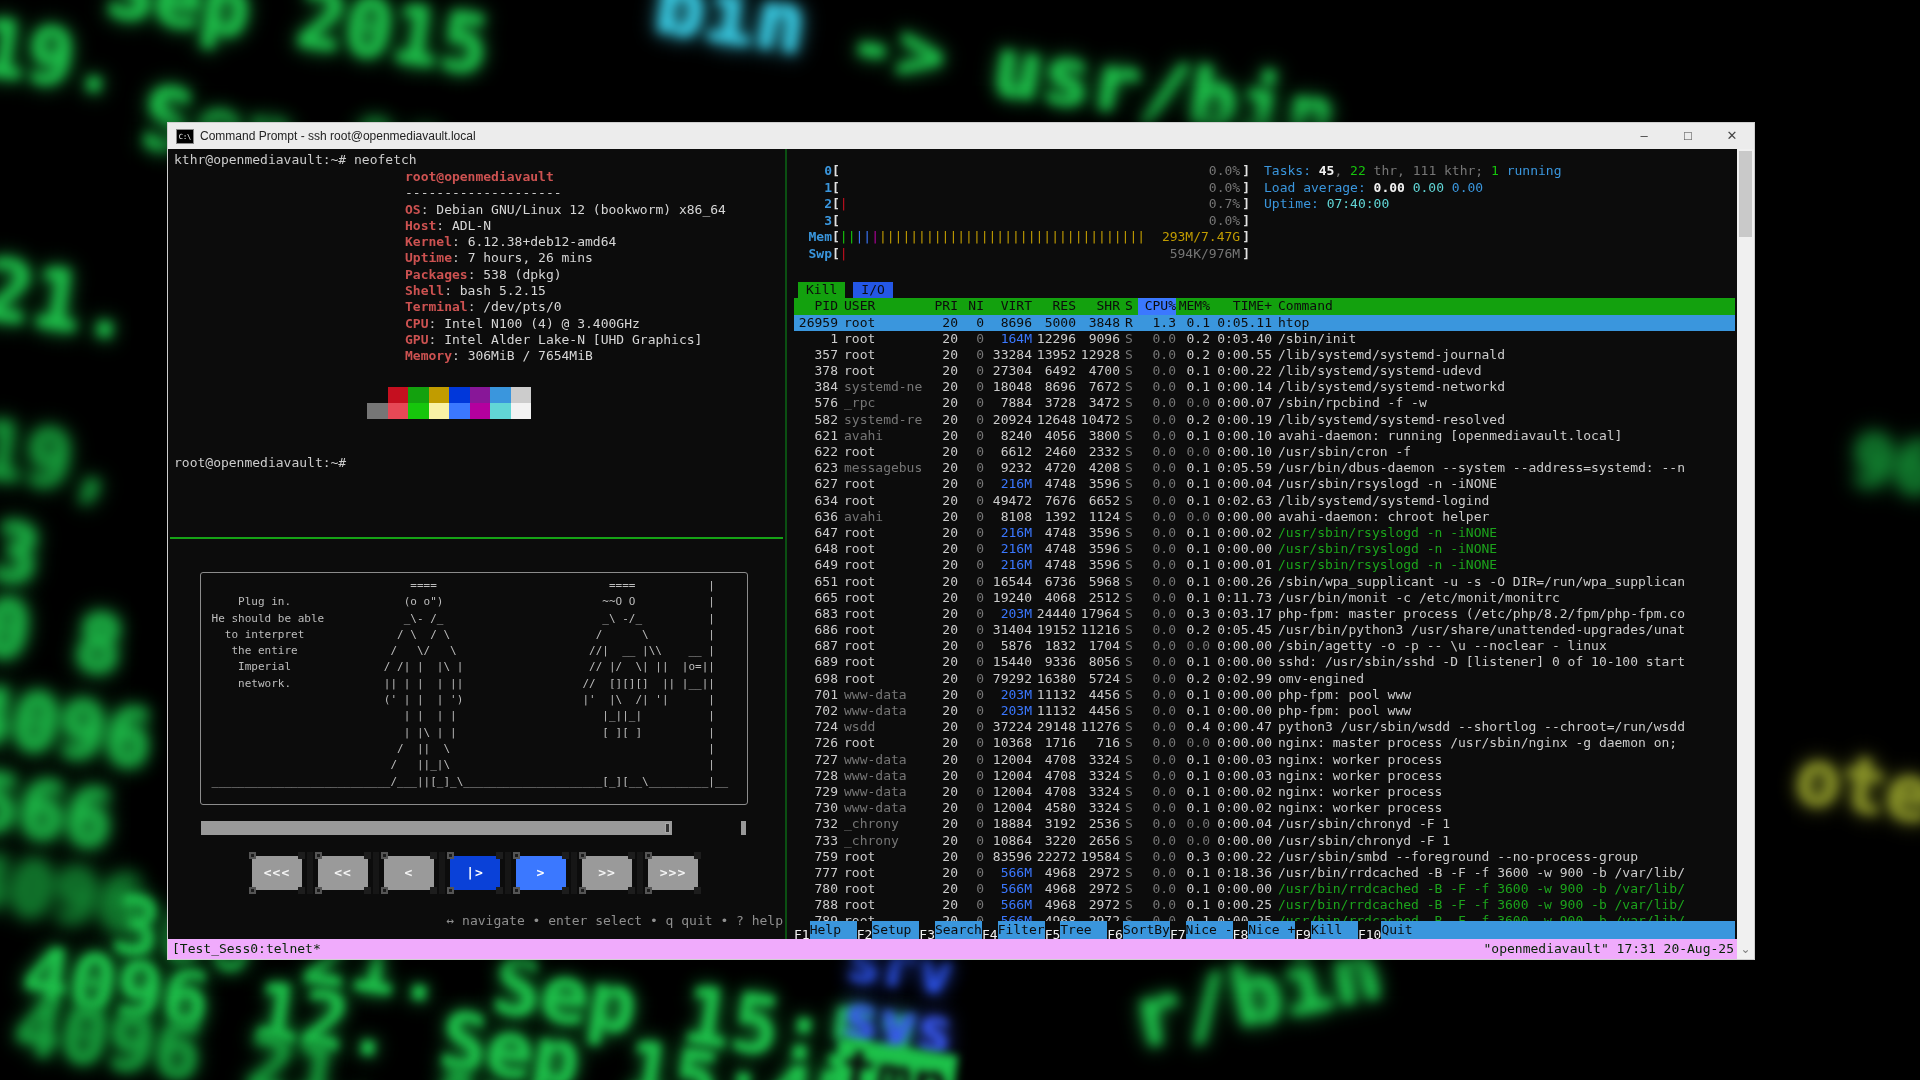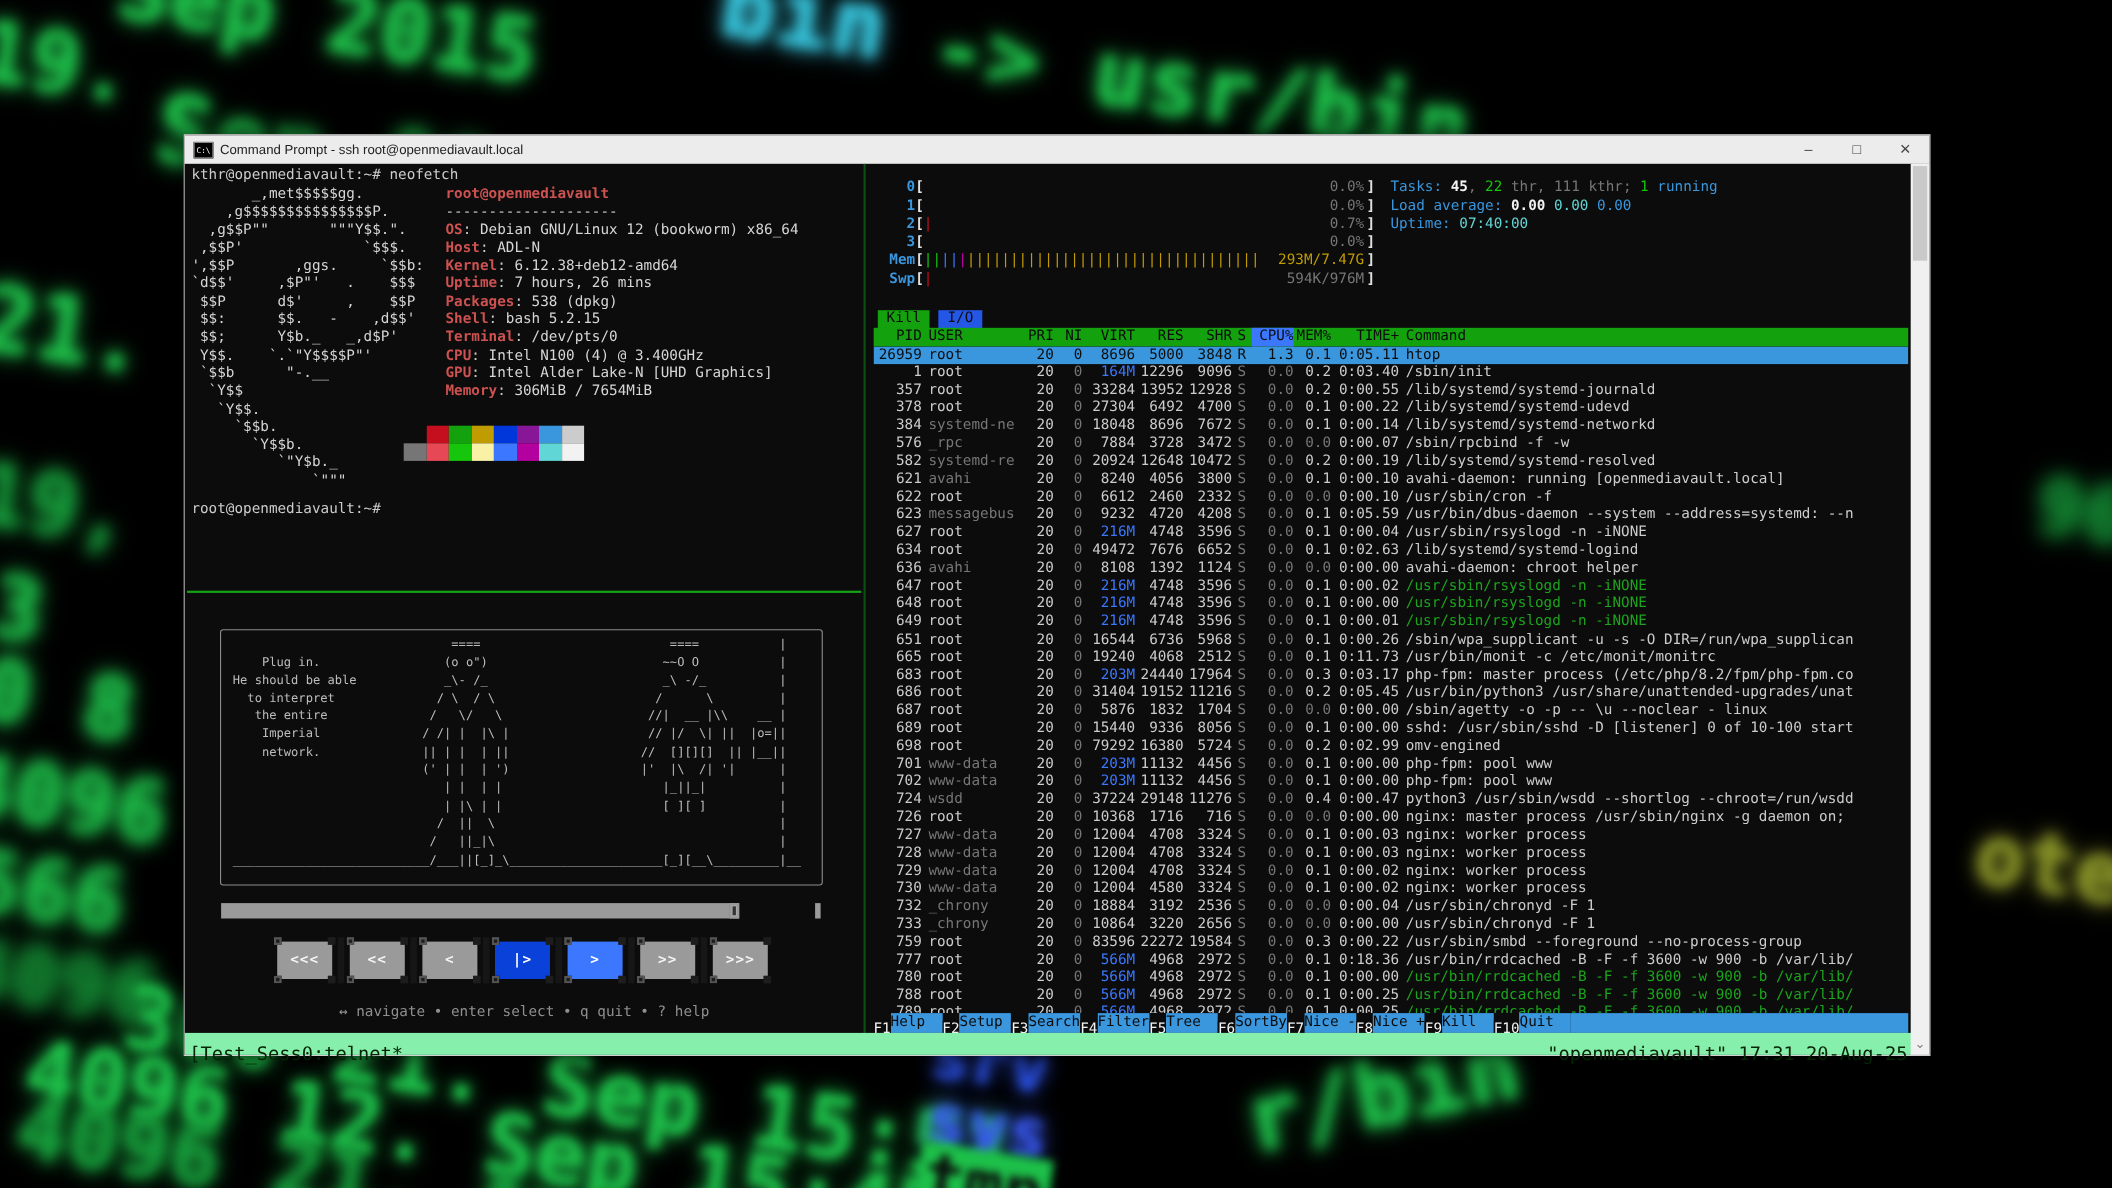--- a/index.html
+++ b/index.html
@@ -41,21 +41,21 @@
   .pcap::after{content:"";position:absolute;left:1px;top:1px;width:3px;height:8px;background:#333}
   .ptick{position:absolute;left:541px;top:0;width:5px;height:14px;background:#9a9a9a}
   .pbuttons{position:absolute;left:82px;top:704px;height:40px;display:flex;align-items:center}
   .pbtn{position:relative;width:50px;height:34px;background:#9a9a9a;color:#f4f4f4;font-size:13px;font-weight:bold;text-align:center;line-height:34px;letter-spacing:1px}
   .pbtn::before{content:"";position:absolute;left:-3px;top:-4px;width:7px;height:7px;background:#1d1d1d;box-shadow:49px 0 0 #1d1d1d,inset 0 0 0 2px #555}
   .pbtn::after{content:"";position:absolute;left:-3px;bottom:-4px;width:7px;height:7px;background:#1d1d1d;box-shadow:49px 0 0 #1d1d1d,inset 0 0 0 2px #555}
   .pbtn.active{background:#0a41d8;color:#fff}
   .pbtn.focus{background:#3B78FF;color:#fff}
   .pgap{position:relative;width:16px;height:42px}
   .pgap::before{content:"";position:absolute;left:5px;top:0;width:6px;height:42px;background:#161616}
-  .help{position:absolute;left:0;top:764px;width:613px;text-align:center;color:#8f8f8f;font-size:13px}
+  .help{position:absolute;left:0;top:764px;width:613px;text-align:right;color:#8f8f8f;font-size:13px}
   
   .pane-right{position:absolute;left:626px;top:0;width:941px;height:790px;overflow:hidden}
   #meters{position:absolute;left:4px;top:14px;width:452px}
   .meter{display:flex;height:16.6px;line-height:16.6px}
   .m-label{width:34px;text-align:right;color:#3A96DD;font-weight:bold}
   .m-br{color:#e2e2e2;font-weight:bold}
   .m-bar{flex:1;position:relative;white-space:nowrap;overflow:hidden}
   .m-val{position:absolute;right:2px;top:0}
   .htext{position:absolute;left:470px;top:14px;line-height:16.6px;white-space:pre}
   .tabs{position:absolute;left:4px;top:133px;display:flex;gap:8px}
@@ -65,21 +65,21 @@
   .proc-row{display:flex;height:16.2px;line-height:16.2px;white-space:pre}
   .proc-row.sel{background:#3A96DD}
   .proc-row.sel span{color:#0c0c0c !important}
   .cell{overflow:hidden;flex-shrink:0}
   .cr{text-align:right}.cl{text-align:left}.cc{text-align:center}
   .fkeys{position:absolute;left:0;top:772px;width:941px;height:18px;display:flex;line-height:18px;white-space:pre}
   .fk-key{color:#f2f2f2;background:#0C0C0C}
   .fk-label{display:inline-block;width:47px;background:#3A96DD;color:#0c0c0c;overflow:hidden}
   .fk-fill{flex:1;background:#3A96DD}
   
-  .statusbar{position:absolute;left:0;top:790px;width:1570px;height:20px;background:#86efac;color:#062406;display:flex;justify-content:space-between;line-height:20px;font-size:17px;padding:10px 4px;white-space:pre}
+  .statusbar{position:absolute;left:0;top:790px;width:1570px;height:20px;background:#f0abfc;color:#062406;display:flex;justify-content:space-between;line-height:20px;font-size:13px;padding:0 4px;white-space:pre}
 </style>
 </head>
 <body>
 
 <div id="bg">
     <div class="bgfrag" style="left: 105px; top: -22px; font-size: 80px; color: rgb(30, 192, 74); transform: rotate(9deg); filter: blur(6px); text-shadow: rgb(30, 192, 74) 0px 0px 18px;">Sep 2015</div>
     <div class="bgfrag" style="left: 655px; top: -28px; font-size: 84px; color: rgb(56, 200, 224); transform: rotate(9deg); filter: blur(6px); text-shadow: rgb(56, 200, 224) 0px 0px 18px;">bin</div>
     <div class="bgfrag" style="left: 845px; top: 40px; font-size: 82px; color: rgb(30, 192, 74); transform: rotate(9deg); filter: blur(6px); text-shadow: rgb(30, 192, 74) 0px 0px 18px;">-&gt; usr/bin</div>
     <div class="bgfrag" style="left: -20px; top: 18px; font-size: 78px; color: rgb(30, 192, 74); transform: rotate(9deg); filter: blur(6px); text-shadow: rgb(30, 192, 74) 0px 0px 18px;">19.</div>
     <div class="bgfrag" style="left: 140px; top: 110px; font-size: 86px; color: rgb(30, 192, 74); transform: rotate(9deg); filter: blur(6px); text-shadow: rgb(30, 192, 74) 0px 0px 18px;">Sep 09:31</div>
@@ -109,37 +109,20 @@
     <span class="tbtns">
       <span class="tb">–</span>
       <span class="tb">□</span>
       <span class="tb">✕</span>
     </span>
   </div>
 
   <div class="content">
     <div class="pane-left">
       <div class="nf-prompt1">kthr@openmediavault:~# neofetch</div>
-      <pre class="nf-logo" id="nfLogo">       _,met$$$$$gg.
-    ,g$$$$$$$$$$$$$$$P.
-  ,g$$P""       """Y$$.".
- ,$$P'              `$$$.
-',$$P       ,ggs.     `$$b:
-`d$$'     ,$P"'   .    $$$
- $$P      d$'     ,    $$P
- $$:      $$.   -    ,d$$'
- $$;      Y$b._   _,d$P'
- Y$$.    `.`"Y$$$$P"'
- `$$b      "-.__
-  `Y$$
-   `Y$$.
-     `$$b.
-       `Y$$b.
-          `"Y$b._
-              `"""</pre>
       <div class="nf-info" id="nfInfo"><div class="nf-title">root@openmediavault</div><div class="nf-under">--------------------</div><div><span class="nf-label">OS</span><span style="color: rgb(200, 200, 200);">: </span><span style="color: rgb(214, 214, 214);">Debian GNU/Linux 12 (bookworm) x86_64</span></div><div><span class="nf-label">Host</span><span style="color: rgb(200, 200, 200);">: </span><span style="color: rgb(214, 214, 214);">ADL-N</span></div><div><span class="nf-label">Kernel</span><span style="color: rgb(200, 200, 200);">: </span><span style="color: rgb(214, 214, 214);">6.12.38+deb12-amd64</span></div><div><span class="nf-label">Uptime</span><span style="color: rgb(200, 200, 200);">: </span><span style="color: rgb(214, 214, 214);">7 hours, 26 mins</span></div><div><span class="nf-label">Packages</span><span style="color: rgb(200, 200, 200);">: </span><span style="color: rgb(214, 214, 214);">538 (dpkg)</span></div><div><span class="nf-label">Shell</span><span style="color: rgb(200, 200, 200);">: </span><span style="color: rgb(214, 214, 214);">bash 5.2.15</span></div><div><span class="nf-label">Terminal</span><span style="color: rgb(200, 200, 200);">: </span><span style="color: rgb(214, 214, 214);">/dev/pts/0</span></div><div><span class="nf-label">CPU</span><span style="color: rgb(200, 200, 200);">: </span><span style="color: rgb(214, 214, 214);">Intel N100 (4) @ 3.400GHz</span></div><div><span class="nf-label">GPU</span><span style="color: rgb(200, 200, 200);">: </span><span style="color: rgb(214, 214, 214);">Intel Alder Lake-N [UHD Graphics]</span></div><div><span class="nf-label">Memory</span><span style="color: rgb(200, 200, 200);">: </span><span style="color: rgb(214, 214, 214);">306MiB / 7654MiB</span></div></div>
       <div class="nf-palette" id="nfPal">
           <div class="prow">
             <div class="swatch" style="background: rgb(12, 12, 12);"></div>
             <div class="swatch" style="background: rgb(197, 15, 31);"></div>
             <div class="swatch" style="background: rgb(19, 161, 14);"></div>
             <div class="swatch" style="background: rgb(193, 156, 0);"></div>
             <div class="swatch" style="background: rgb(0, 55, 218);"></div>
             <div class="swatch" style="background: rgb(136, 23, 152);"></div>
             <div class="swatch" style="background: rgb(58, 150, 221);"></div>

